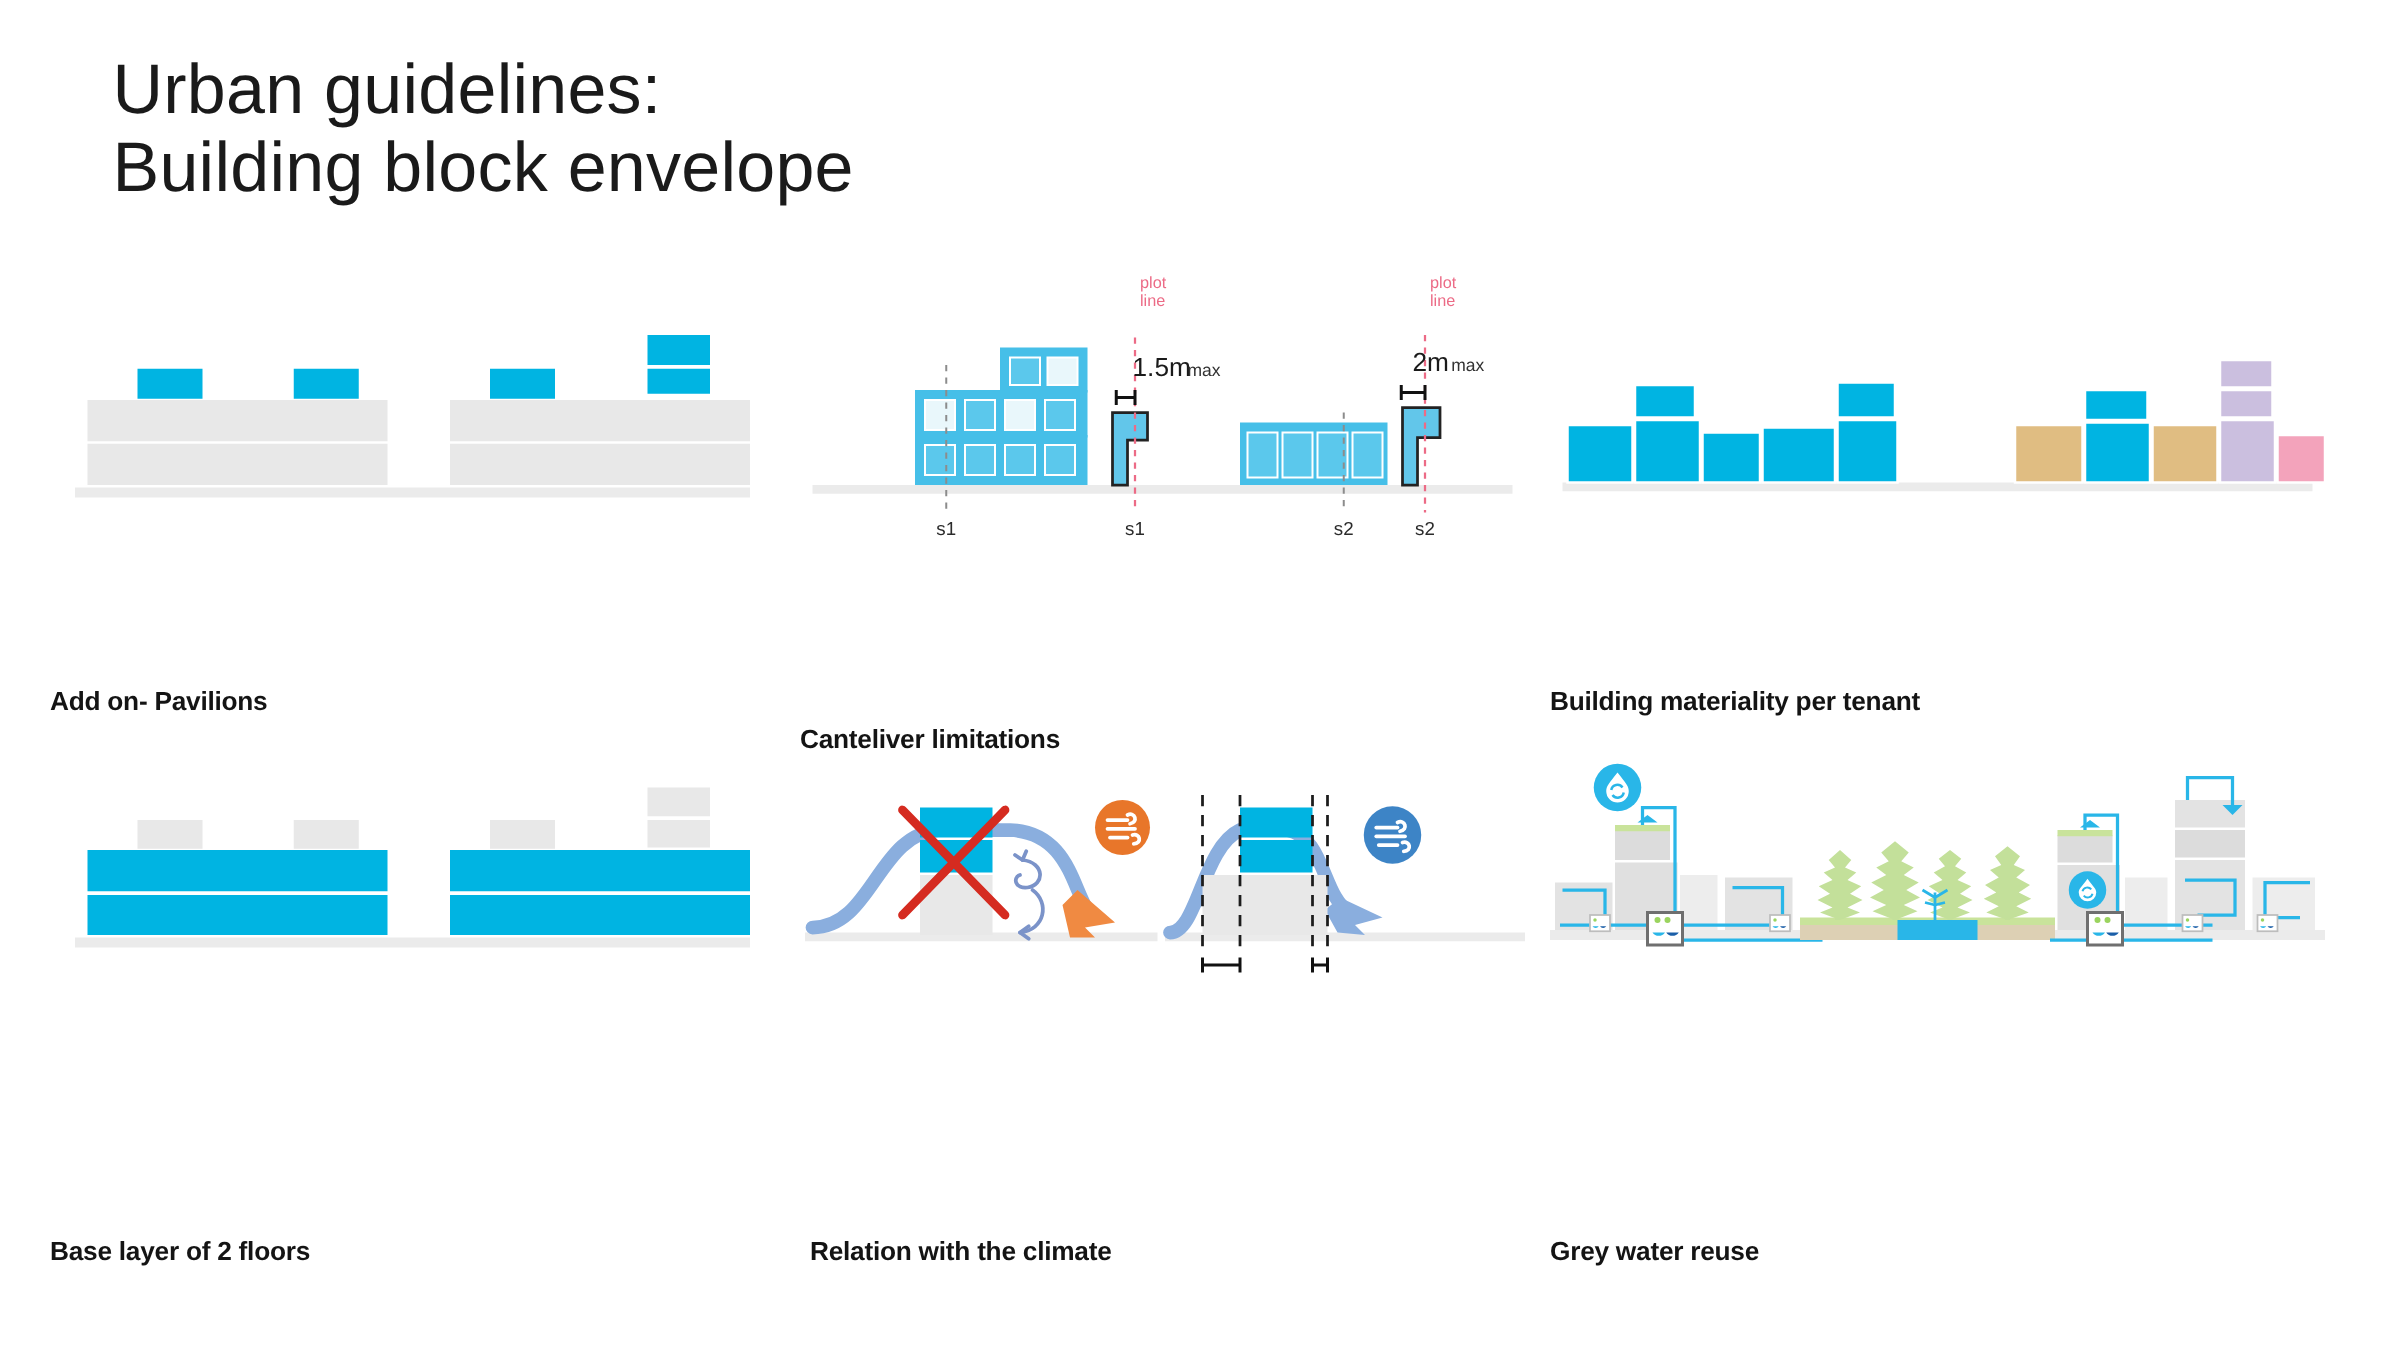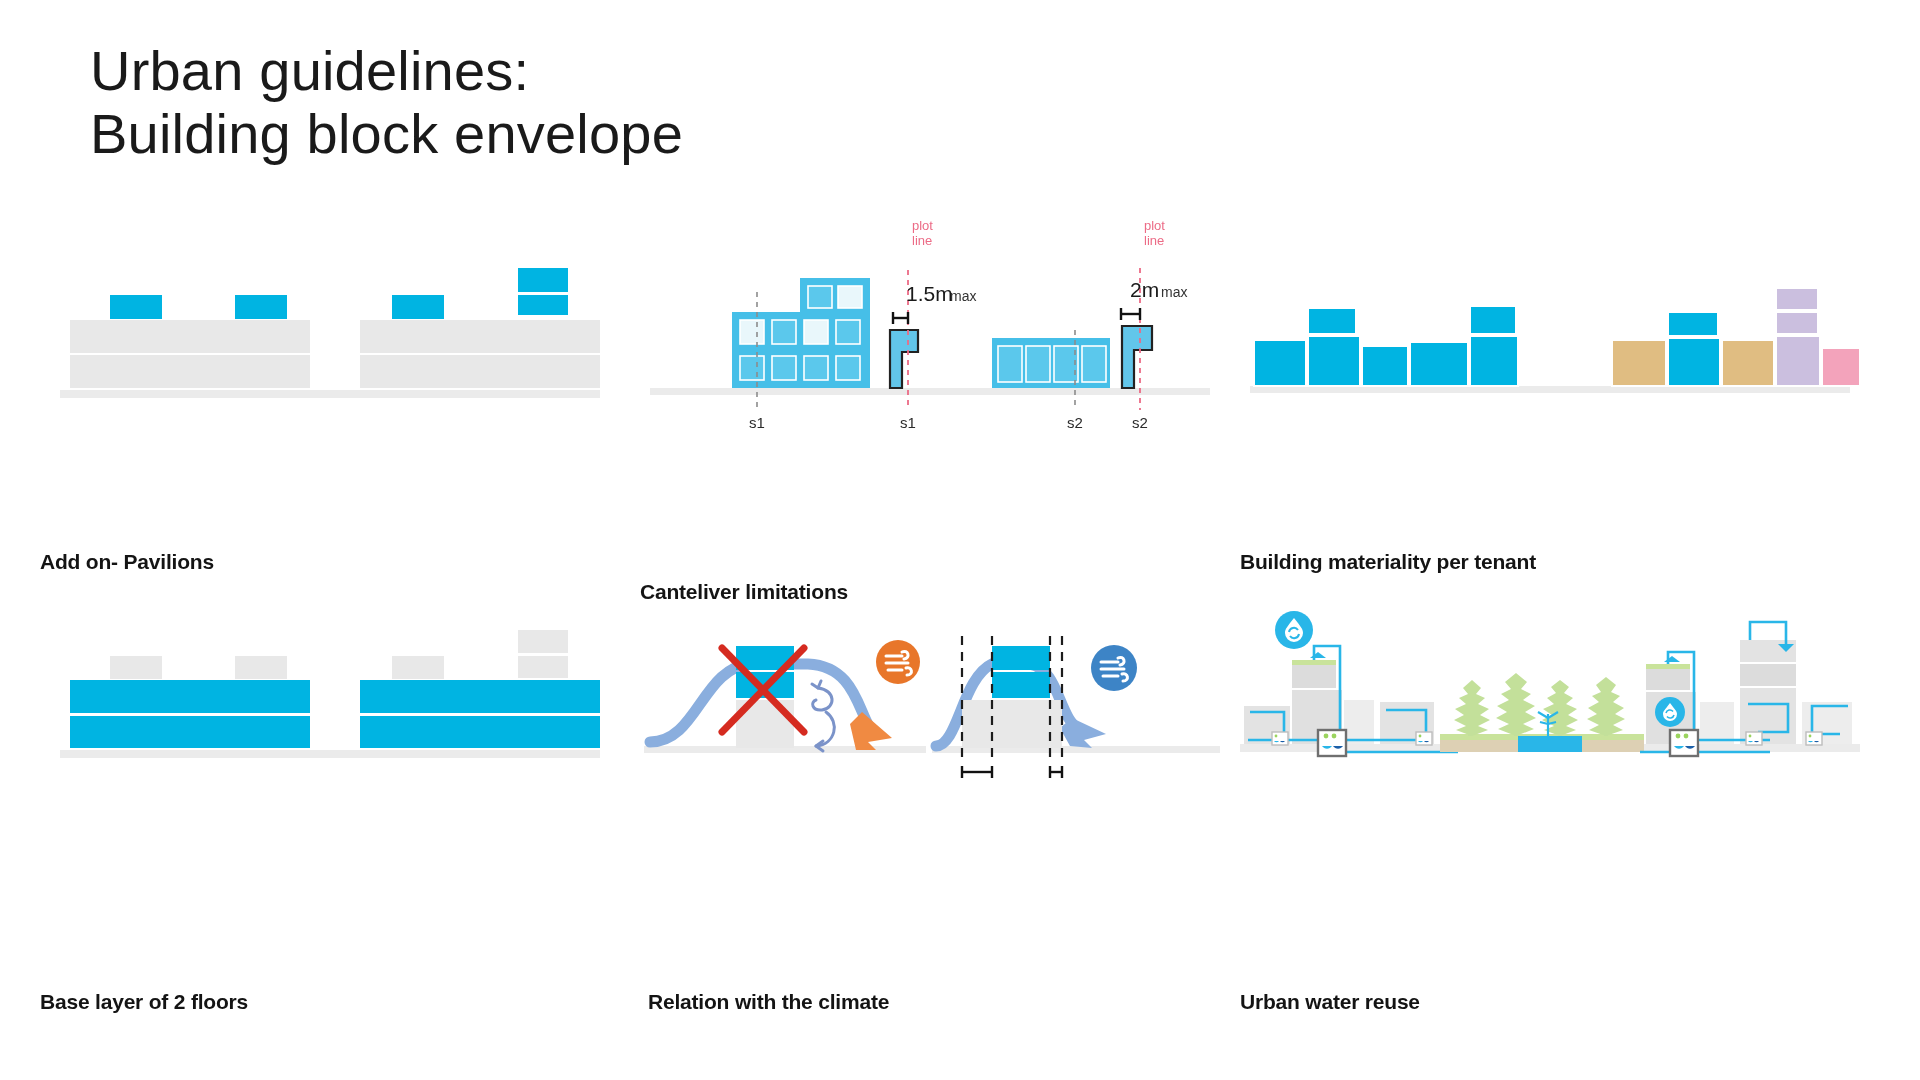--- a/index.html
+++ b/index.html
@@ -406,13 +406,13 @@
       <path d="M514 181 a 3 3 0 0 0 5 0 z" fill="#1b5fa8"></path>
     </g>
     <g>
       <rect x="566" y="172" width="16" height="13" fill="#ffffff" stroke="#bdbdbd" stroke-width="1.4"></rect>
       <circle cx="570" cy="176" r="1.4" fill="#9bd45f"></circle>
       <path d="M568 181 a 3 3 0 0 0 5 0 z" fill="#29b6e8"></path>
       <path d="M574 181 a 3 3 0 0 0 5 0 z" fill="#1b5fa8"></path>
     </g>
   </svg>
 </div>
-<div class="caption" id="cap-greywater">Urban water reuse</div>
+<div class="caption" id="cap-greywater">Grey water reuse</div>
 
 </body></html>

